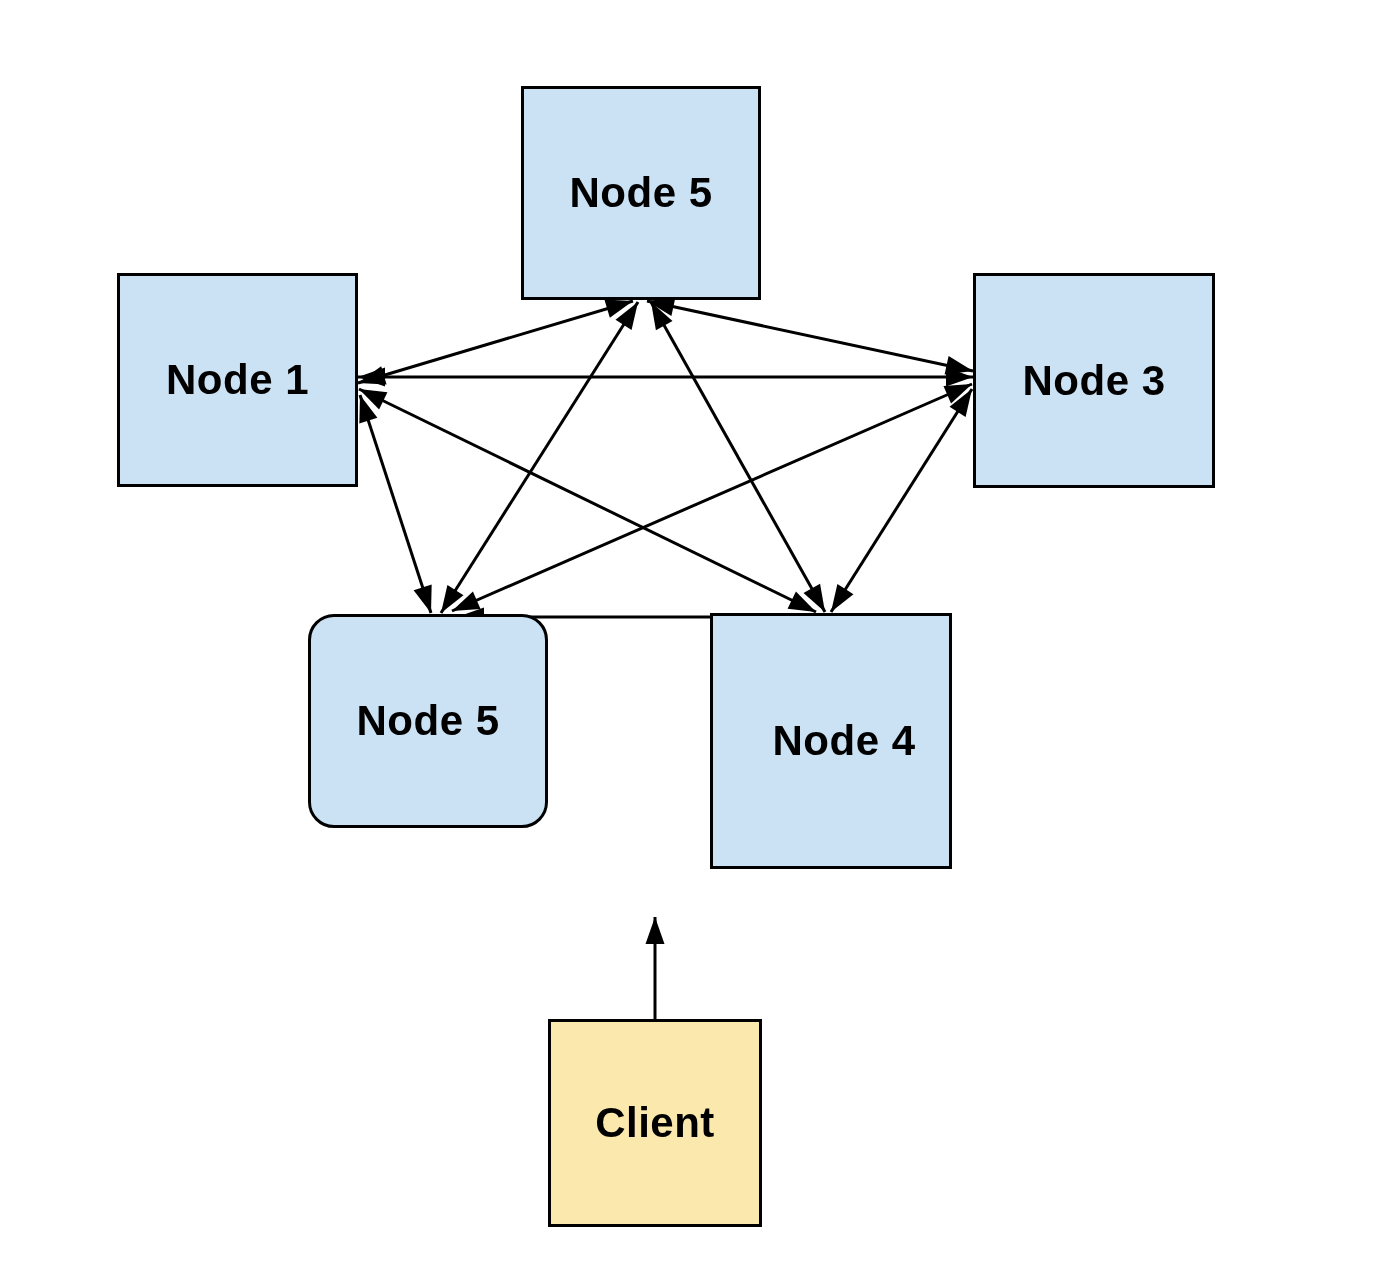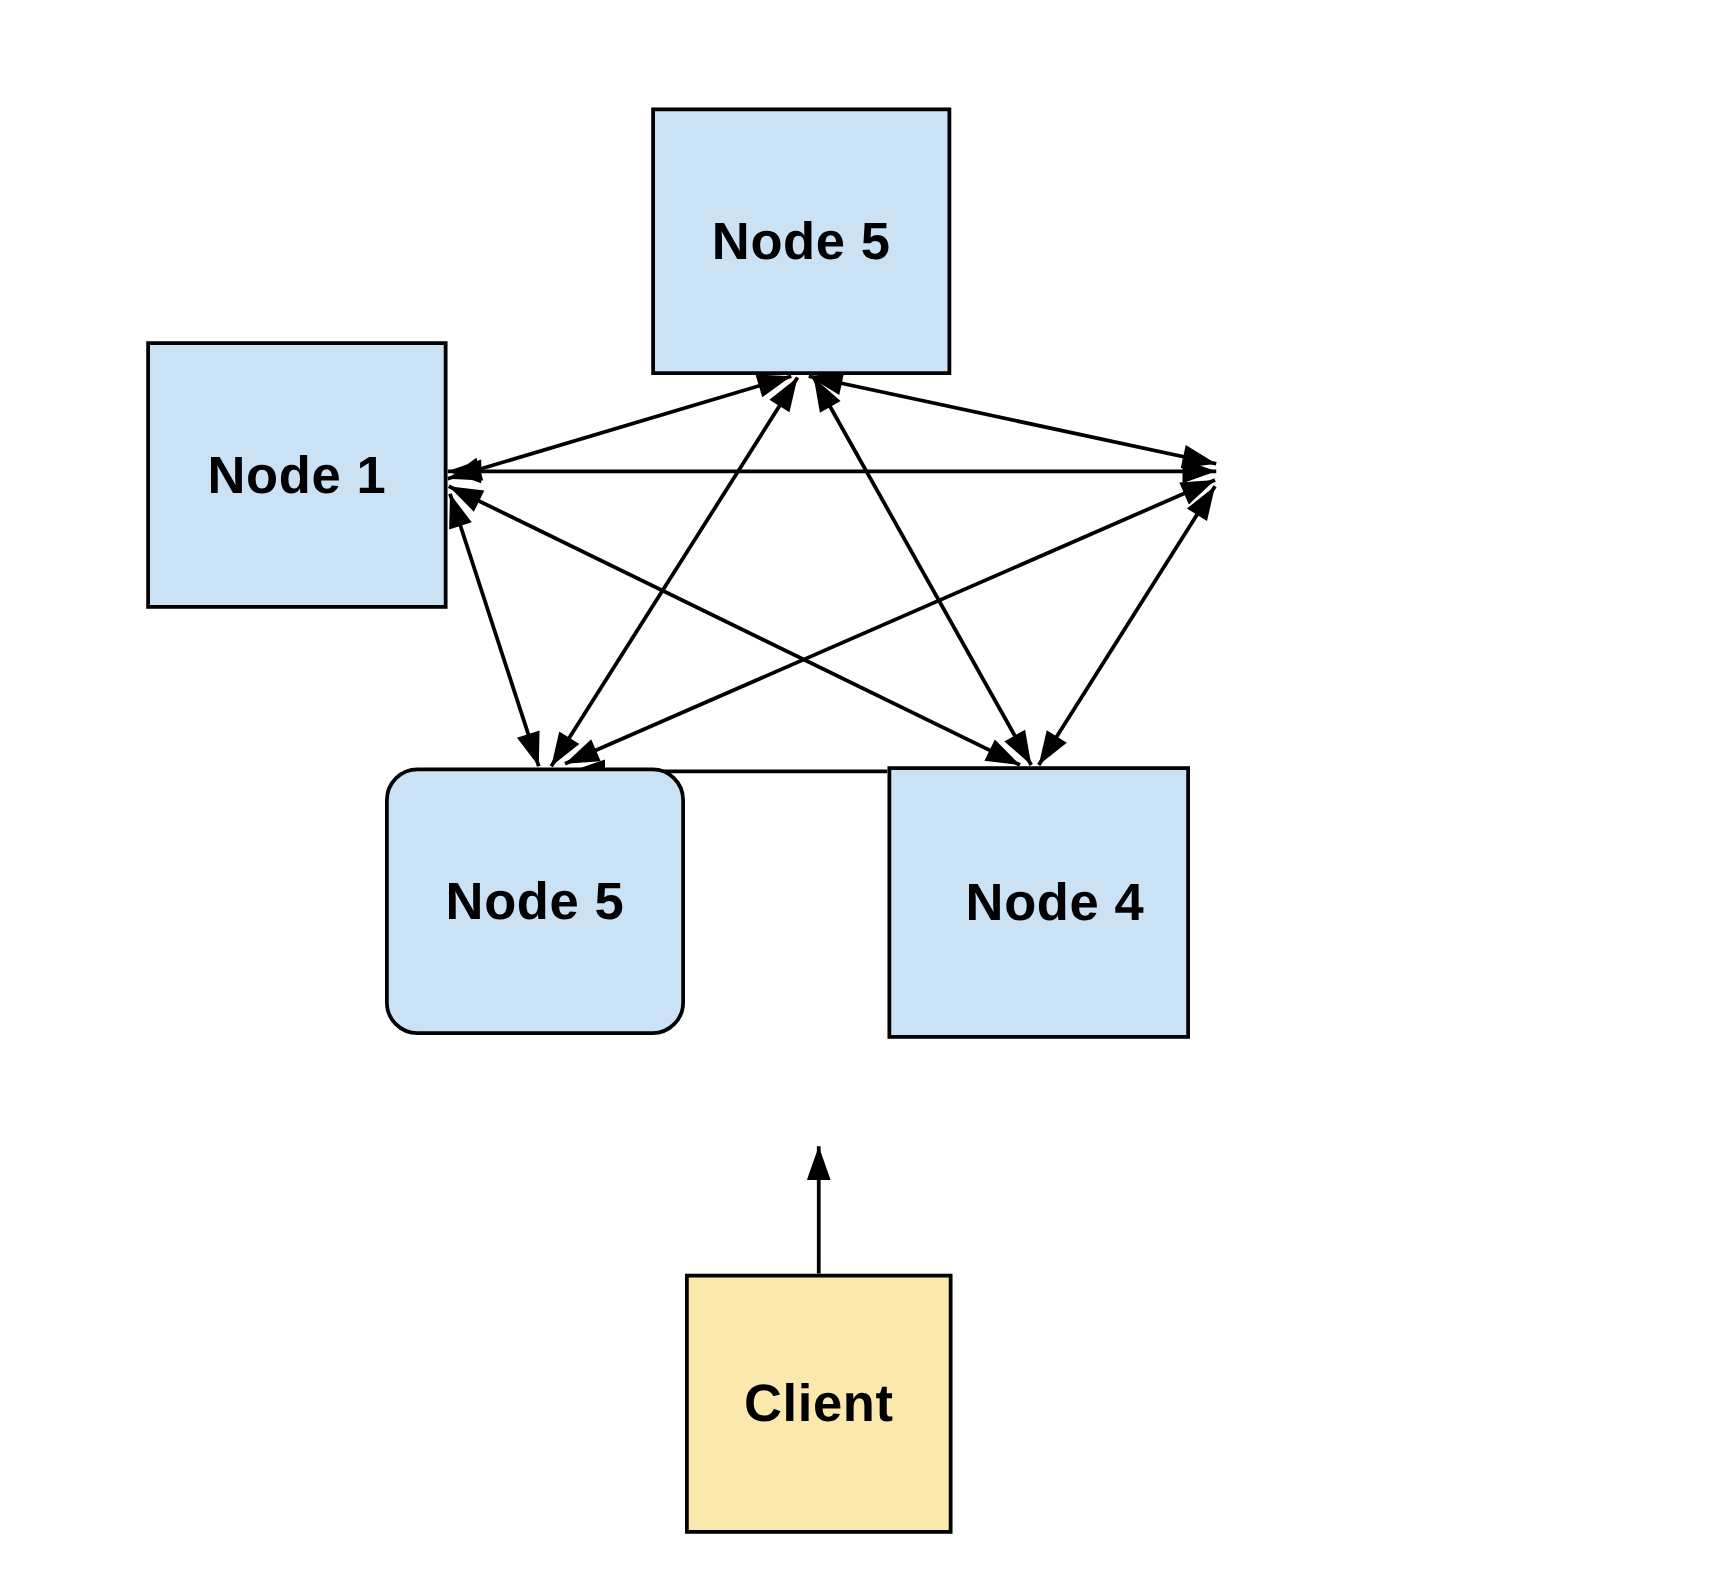--- a/index.html
+++ b/index.html
@@ -106,21 +106,24 @@
         <polygon points="655,917 664.5,944 645.5,944" fill="#000000"></polygon>
       </g>
     </svg>
   <div id="node-layer">
       <div class="node" style="left: 117px; top: 273px; width: 241px; height: 214px; background: rgb(203, 226, 244); text-align: right;">
         <span class="node-label">Node 1</span>
       </div>
       <div class="node" style="left: 521px; top: 86px; width: 240px; height: 214px; background: rgb(203, 226, 244);">
         <span class="node-label">Node 5</span>
       </div>
-      <div class="node" style="left: 710px; top: 613px; width: 242px; height: 218px; background: rgb(203, 226, 244); padding-left: 26px;">
+      <div class="node" style="left: 973px; top: 273px; width: 242px; height: 215px; background: rgb(203, 226, 244);">
+        <span class="node-label">Node 3</span>
+      </div>
+      <div class="node" style="left: 710px; top: 613px; width: 242px; height: 256px; background: rgb(203, 226, 244); padding-left: 26px;">
         <span class="node-label">Node 4</span>
       </div>
       <div class="node" style="left: 308px; top: 614px; width: 240px; height: 214px; background: rgb(203, 226, 244); border-radius: 26px;">
         <span class="node-label">Node 5</span>
       </div>
       <div class="node" style="left: 548px; top: 1019px; width: 214px; height: 208px; background: rgb(251, 232, 172);">
         <span class="node-label">Client</span>
       </div>
     </div>
 </div>

